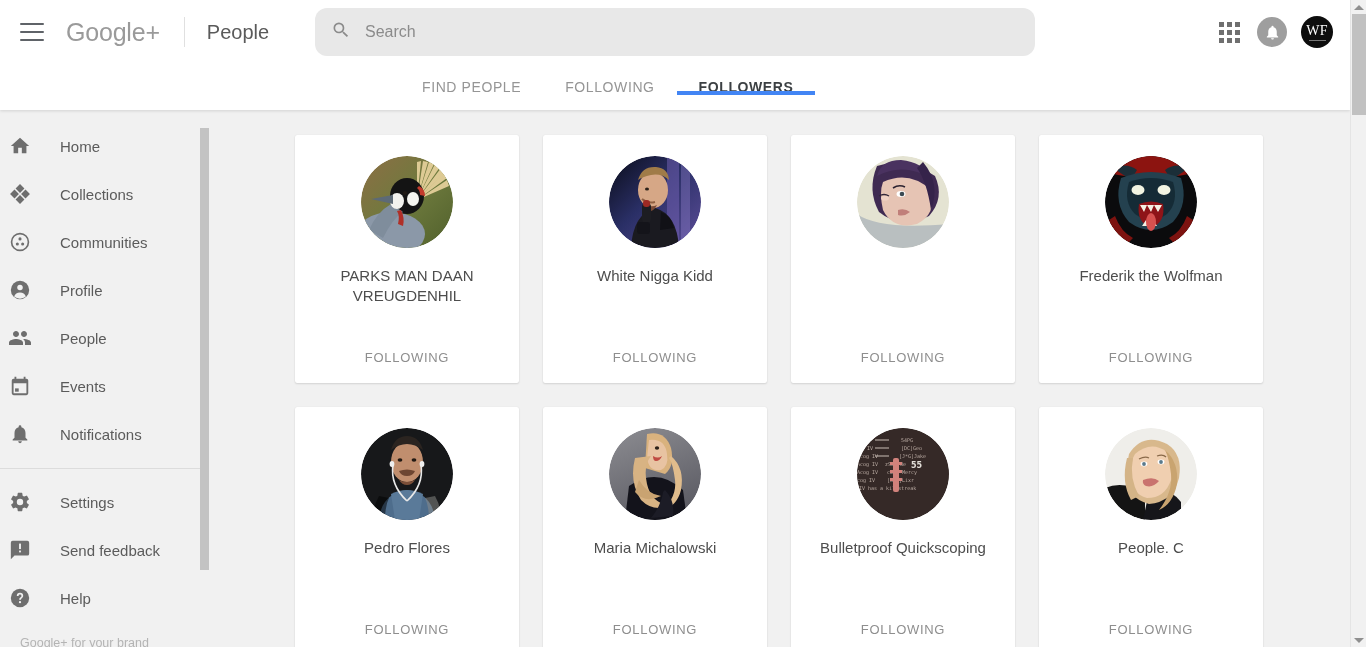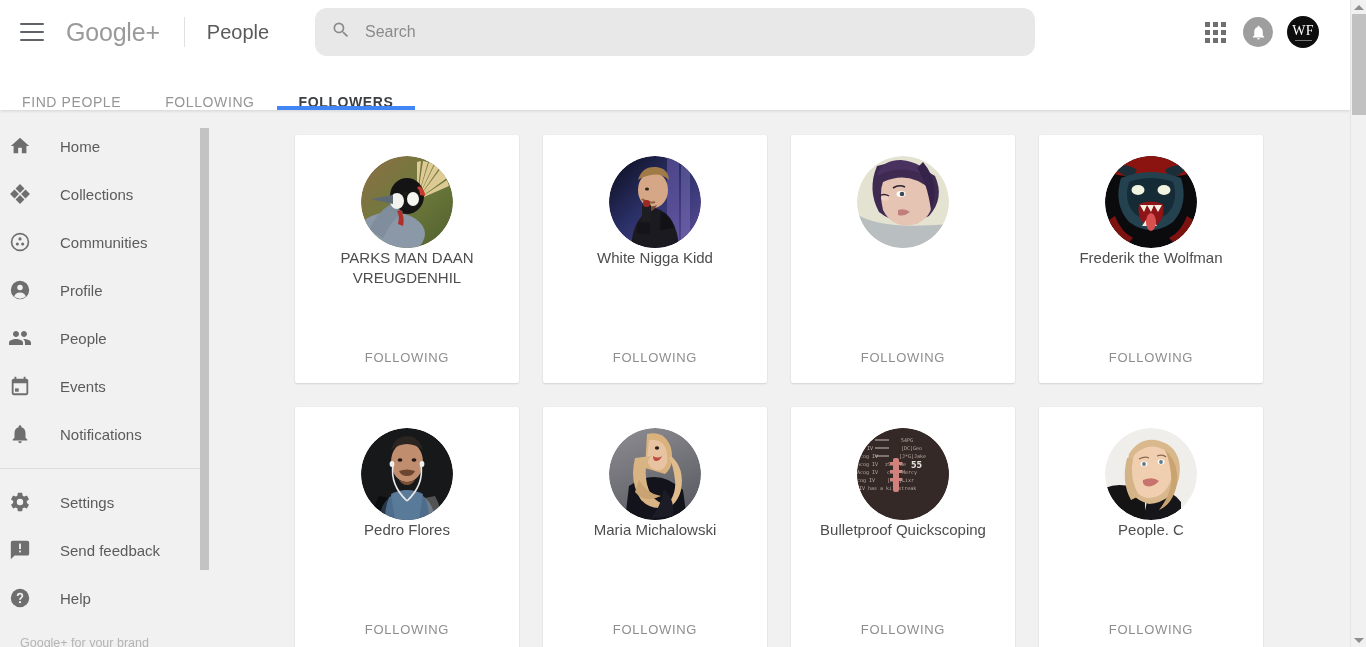--- a/index.html
+++ b/index.html
@@ -79,32 +79,32 @@
   }
   .apps-grid i { display: block; width: 5px; height: 5px; background: #6f6f6f; }
   .bell-btn {
     width: 30px; height: 30px; border-radius: 50%; background: #9e9e9e;
     display: flex; align-items: center; justify-content: center;
     margin-right: 14px; cursor: pointer;
   }
   .avatar {
     width: 32px; height: 32px; border-radius: 50%; background: #0d0d0d;
     display: flex; flex-direction: column; align-items: center; justify-content: center;
-    margin-right: 31px; cursor: pointer;
+    margin-right: 17px; cursor: pointer;
   }
   .avatar .initials {
     font-family: "Liberation Serif", serif; font-size: 14px; color: #ffffff;
     line-height: 1; letter-spacing: 0.3px;
   }
   .avatar .rule { width: 17px; height: 1px; background: #777; margin-top: 2px; }
 
   
   .tabs {
-    position: relative; height: 46px; display: flex; align-items: flex-end;
-    justify-content: flex-start; 
+    position: relative; height: 46px; display: flex; align-items: center;
+    justify-content: flex-start; padding-left: 400px;
   }
   .tab {
     position: relative; display: flex; align-items: center; justify-content: center;
     padding: 0 22px; min-width: 0; cursor: pointer;
     font-size: 14px; letter-spacing: 0.6px; color: #959595;
   }
   .tab.active { color: #3c4043; font-weight: 700; }
   .tab .underline {
     position: absolute; left: 0; right: 0; bottom: 0; height: 4px; background: #4285f4;
   }
@@ -153,21 +153,21 @@
     box-shadow: 0 1px 2px rgba(0,0,0,0.12), 0 0 1px rgba(0,0,0,0.10);
     display: flex; flex-direction: column; align-items: center;
     padding-top: 21px; cursor: pointer; position: relative;
   }
   .pc-avatar {
     width: 92px; height: 92px; border-radius: 50%; overflow: hidden;
     flex: 0 0 92px; position: relative;
   }
   .pc-avatar .av-svg { display: block; width: 92px; height: 92px; }
   .pc-name {
-    font-size: 15px; color: #4d4d4d; text-align: center;
+    margin-top: 18px; font-size: 15px; color: #4d4d4d; text-align: center;
     line-height: 20px; width: 200px; font-weight: 400;
   }
   .pc-action {
     position: absolute; bottom: 18px; left: 0; right: 0; text-align: center;
     font-size: 13px; letter-spacing: 0.7px; color: #8e8e8e; cursor: pointer;
   }
 </style>
 </head>
 <body>
 

